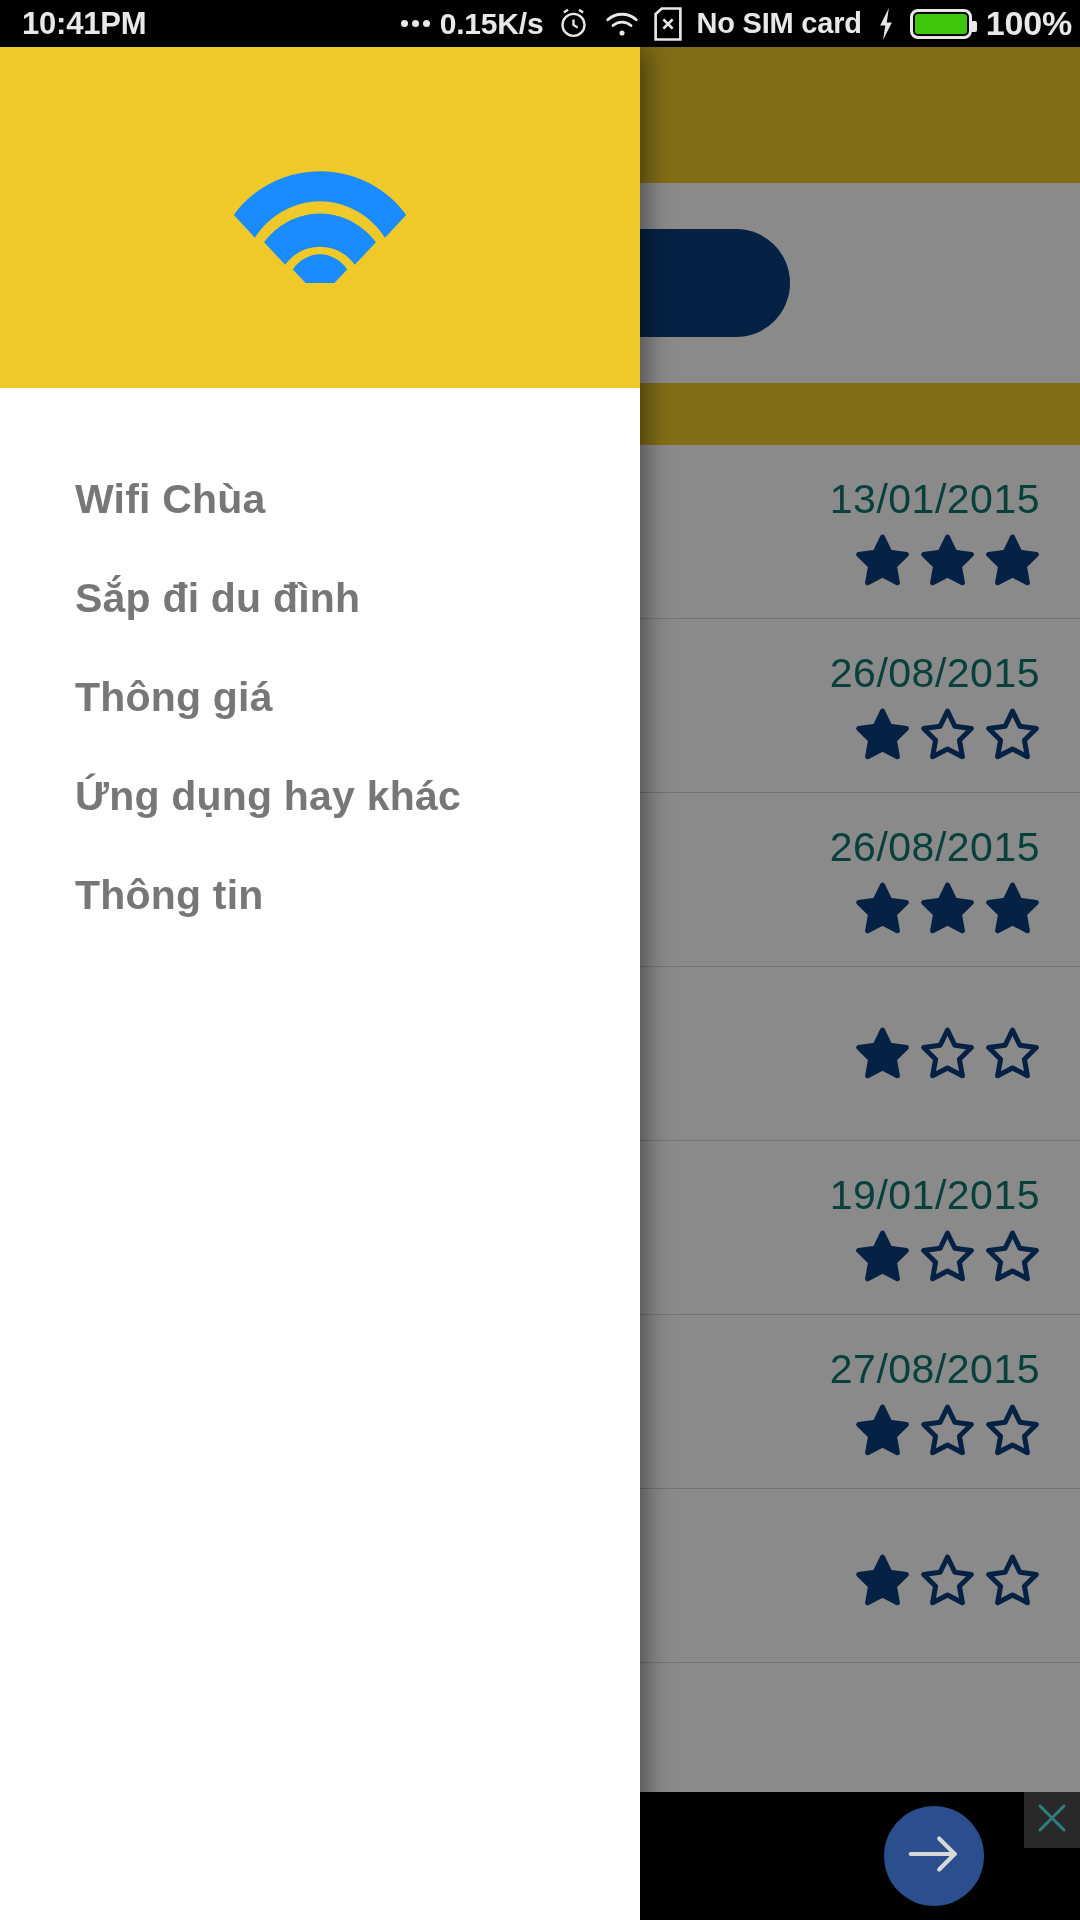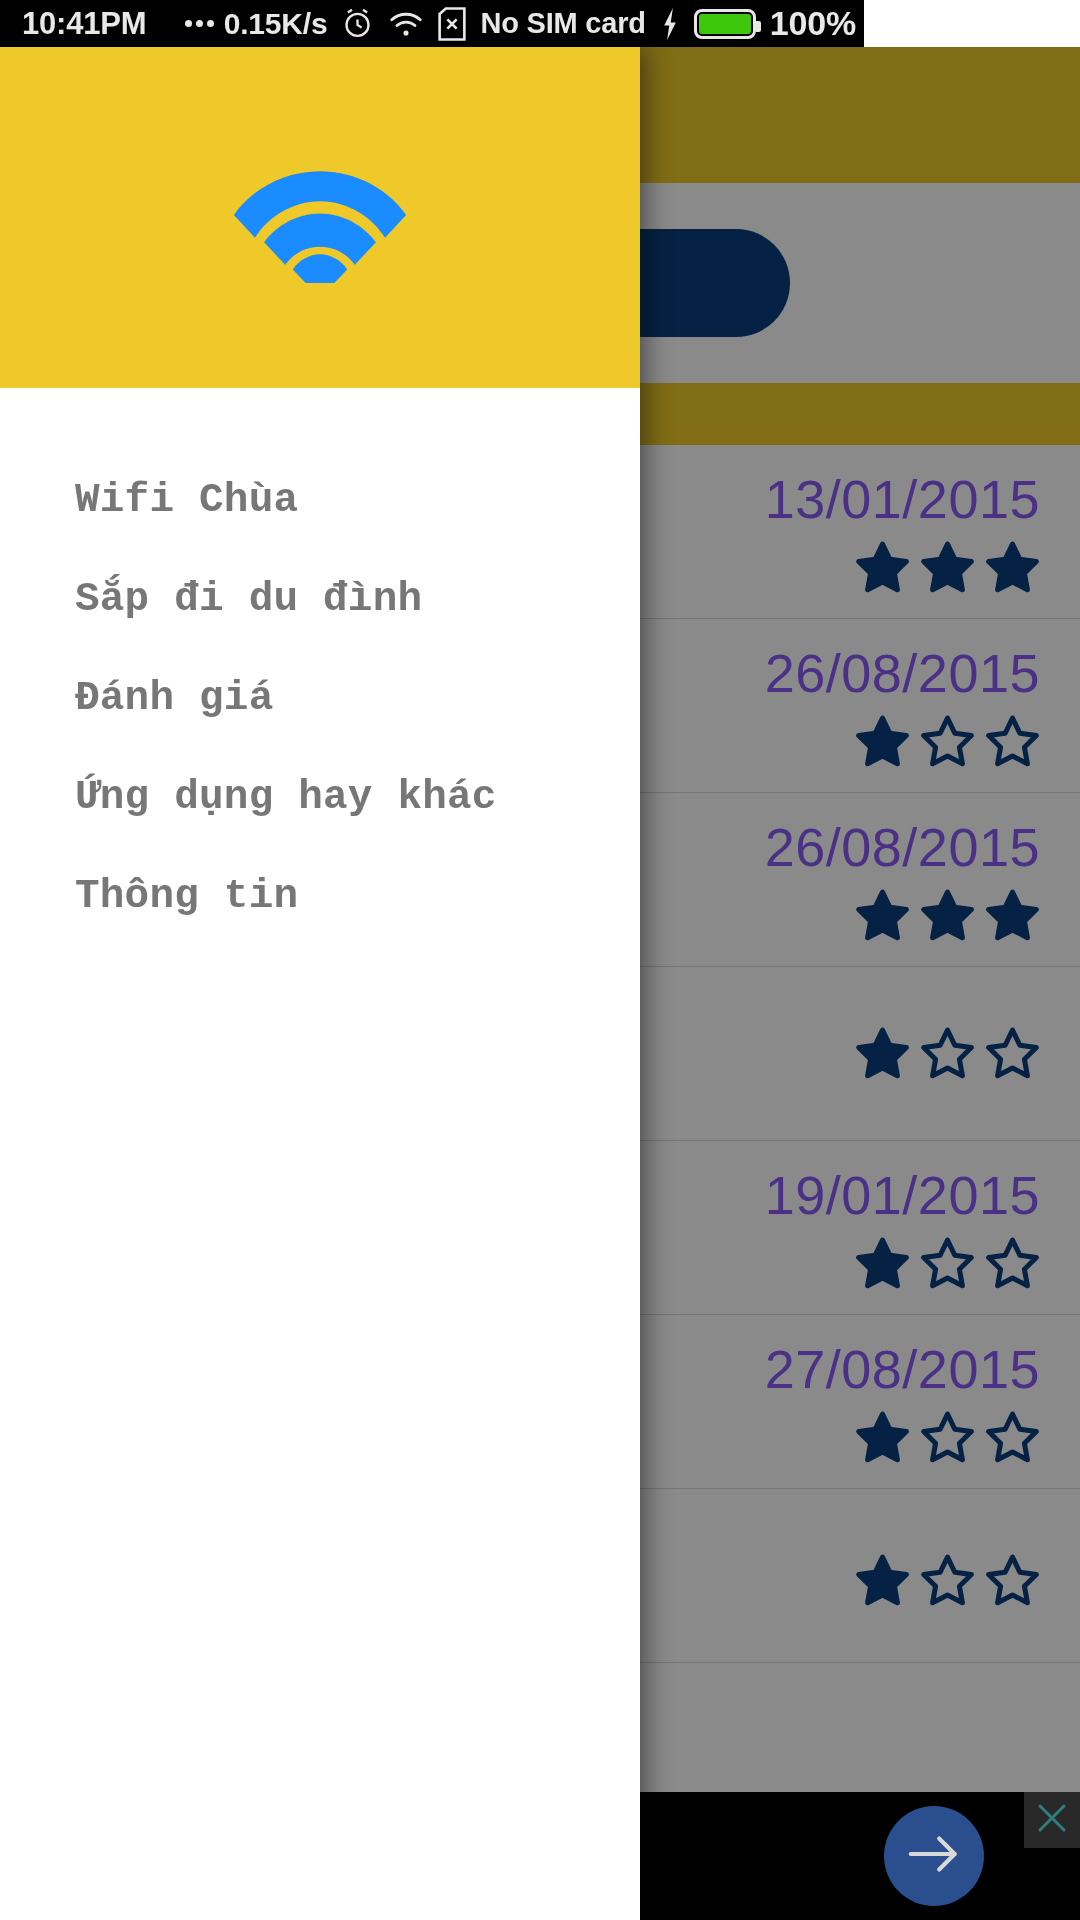--- a/index.html
+++ b/index.html
@@ -6,21 +6,21 @@
   html,body {
     width:1080px; height:1920px;
     background:#000;
     font-family:"Liberation Sans", sans-serif;
     overflow:hidden;
   }
   #screen { position:relative; width:1080px; height:1920px; background:#ffffff; overflow:hidden; }
 
   
   #statusbar {
-    position:absolute; left:0; top:0; width:864px; height:47px;
+    position:absolute; left:0; top:0; width:1080px; height:47px;
     background:#000; color:#e8e8e8;
     display:flex; align-items:center;
     font-size:30px; font-weight:bold; letter-spacing:-0.2px;
     z-index:60;
   }
   #sb-clock { margin-left:22px; font-size:31px; }
   #sb-right { margin-left:auto; display:flex; align-items:center; gap:14px; padding-right:8px; }
   .sb-dots { display:flex; gap:4px; align-items:flex-end; margin-right:-4px; }
   .sb-dots i { width:7px; height:7px; background:#e8e8e8; border-radius:50%; display:block; }
   #sb-speed { font-size:30px; }
@@ -51,21 +51,21 @@
     display:flex; align-items:center; justify-content:center;
   }
   #bg-strip { position:absolute; left:0; top:336px; width:1080px; height:62px; background:#efc92a; }
 
   #bg-list { position:absolute; left:0; top:398px; width:1080px; height:1300px; background:#ffffff; }
   .bg-row {
     height:174px; border-bottom:1px solid #d9d9d9;
     display:flex; flex-direction:column; align-items:flex-end; justify-content:center;
     padding-right:40px; gap:10px;
   }
-  .bg-date { font-size:54px; color:#8b5cf6; letter-spacing:0.5px; }
+  .bg-date { font-size:41px; color:#0f766e; letter-spacing:0.5px; }
   .bg-stars { display:flex; gap:10px; }
   .bg-stars svg { width:55px; height:55px; display:block; }
 
   
   #scrim { position:absolute; left:0; top:47px; width:1080px; height:1873px; background:rgba(0,0,0,0.46); z-index:2; }
 
   
   #ad {
     position:absolute; left:0; bottom:0; width:1080px; height:128px;
     background:#000000; z-index:20; overflow:hidden;
@@ -91,21 +91,21 @@
   #drawer {
     position:absolute; left:0; top:47px; width:640px; height:1873px;
     background:#ffffff; z-index:40;
     box-shadow:6px 0 24px rgba(0,0,0,0.45);
   }
   #drawer-header {
     width:640px; height:341px; background:#efc92a;
     display:flex; align-items:center; justify-content:center;
   }
   #drawer-logo svg { width:184px; height:130px; display:block; }
-  #drawer-menu { padding-top:62px;font-family:Liberation Mono, monospace; }
+  #drawer-menu { padding-top:62px; }
   .menu-item {
     height:99px; display:flex; align-items:center;
     padding-left:75px;
     font-size:41px; font-weight:bold; color:#777777; letter-spacing:0.2px;
   }
 </style>
 </head>
 <body>
 
 <div id="screen">
@@ -340,21 +340,21 @@
       </div>
     </div>
     <div id="drawer-menu">
         <div class="menu-item">
           <span>Wifi Chùa</span>
         </div>
         <div class="menu-item">
           <span>Sắp đi du đình</span>
         </div>
         <div class="menu-item">
-          <span>Đánh giá</span>
+          <span>Thông giá</span>
         </div>
         <div class="menu-item">
           <span>Ứng dụng hay khác</span>
         </div>
         <div class="menu-item">
           <span>Thông tin</span>
         </div>
       </div>
   </div>
 

